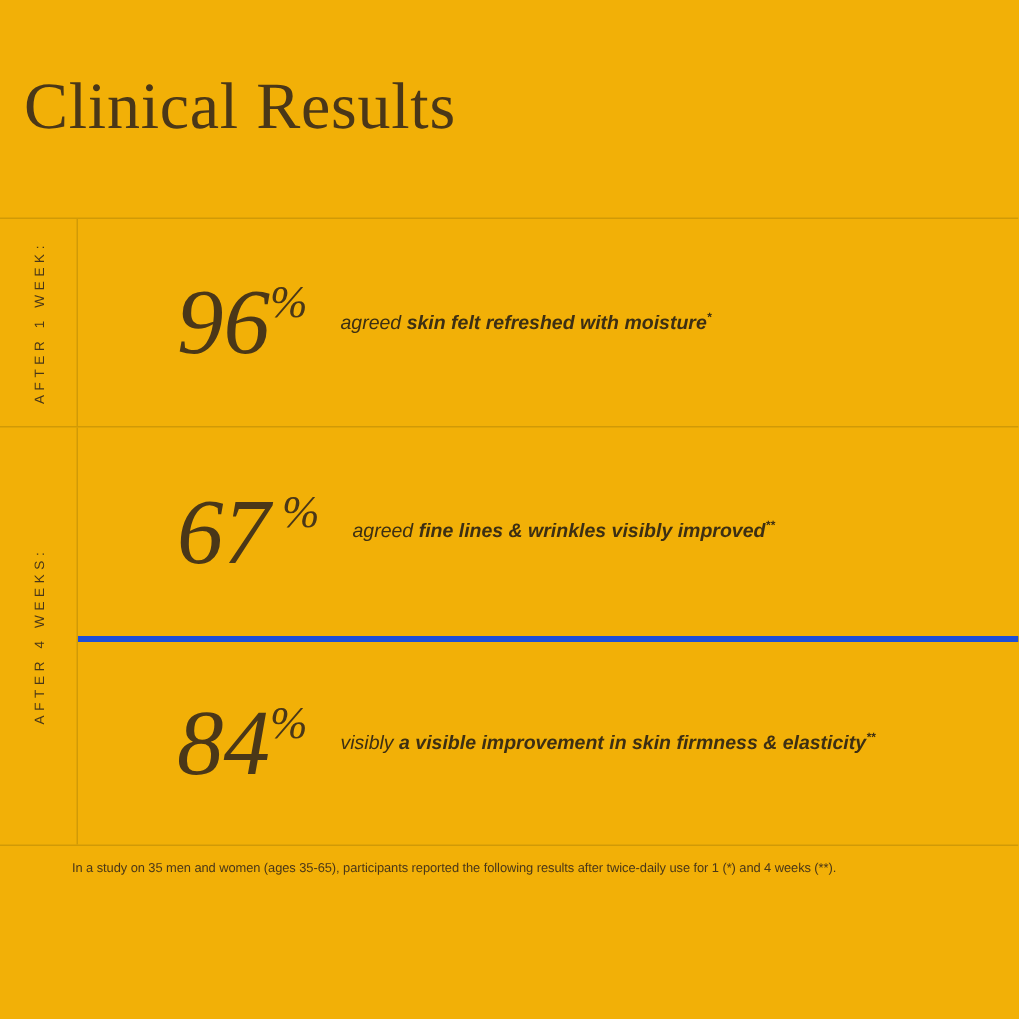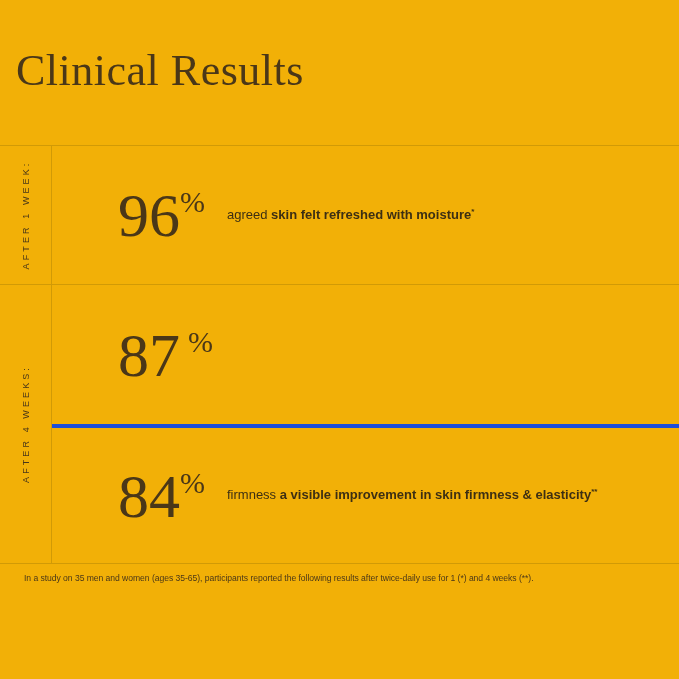--- a/index.html
+++ b/index.html
@@ -94,20 +94,21 @@
     flex-direction: column;
   }
 
   .stat-row {
     display: flex;
     align-items: center;
     box-sizing: border-box;
     height: 139px;
     padding-left: 66px;
     padding-right: 5px;
+    font-style: italic;
   }
   .stat-row--divided {
     border-top: 4px solid #1d4ed8;
   }
 
   .stat-number {
     font-family: "Liberation Serif", "DejaVu Serif", serif;
     font-size: 62px;
     font-weight: 400;
     color: #4A3718;
@@ -150,21 +151,21 @@
     vertical-align: super;
     line-height: 0;
   }
 
   
   .footnote {
     position: absolute;
     top: 573px;
     left: 0;
     width: 679px;
-    padding: 0 24px;
+    padding: 0 48px;
     box-sizing: border-box;
     font-family: "Liberation Sans", sans-serif;
     font-size: 8.6px;
     color: #4A3718;
     letter-spacing: -0.05px;
     line-height: 1.3;
   }
 </style>
 </head>
 <body>
@@ -195,32 +196,35 @@
     </div>
 
     <div class="group group--week4">
       <div class="group-label">
         <span>AFTER 4 WEEKS:</span>
       </div>
       <div class="group-rows">
 
         <div class="stat-row">
           <div class="stat-number">
-            <span class="digits">87</span>
+            <span class="digits">67</span>
               <span class="pct spaced">%</span>
+          </div>
+          <div class="stat-text">
+            <span class="lead">agreed </span><span class="emph">fine lines &amp; wrinkles visibly improved</span><sup>**</sup>
           </div>
         </div>
 
         <div class="stat-row stat-row--divided">
           <div class="stat-number">
             <span class="digits">84</span>
               <span class="pct">%</span>
           </div>
           <div class="stat-text">
-            <span class="lead">firmness </span><span class="emph">a visible improvement in skin firmness &amp; elasticity</span><sup>**</sup>
+            <span class="lead">visibly </span><span class="emph">a visible improvement in skin firmness &amp; elasticity</span><sup>**</sup>
           </div>
         </div>
 
       </div>
     </div>
 
   </div>
 
   <div class="footnote">In a study on 35 men and women (ages 35-65), participants reported the following results after twice-daily use for 1 (*) and 4 weeks (**).</div>
 

